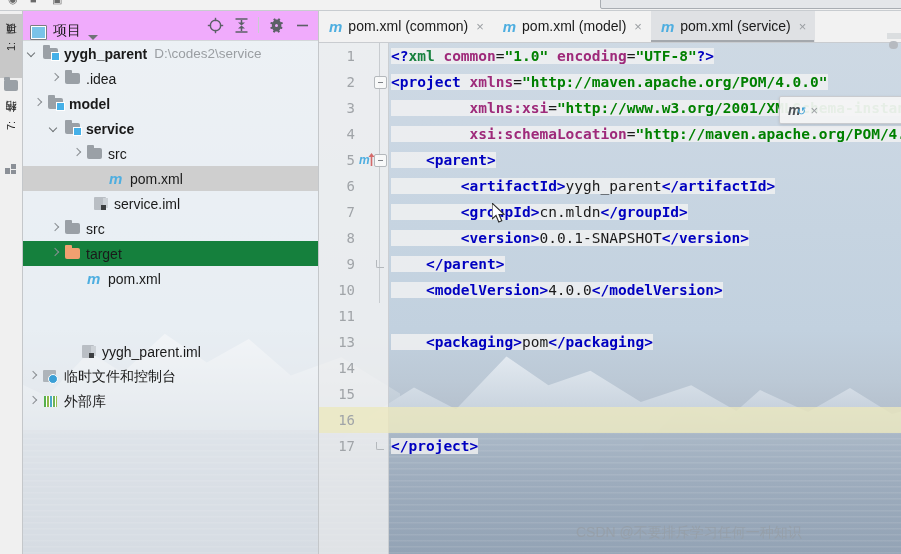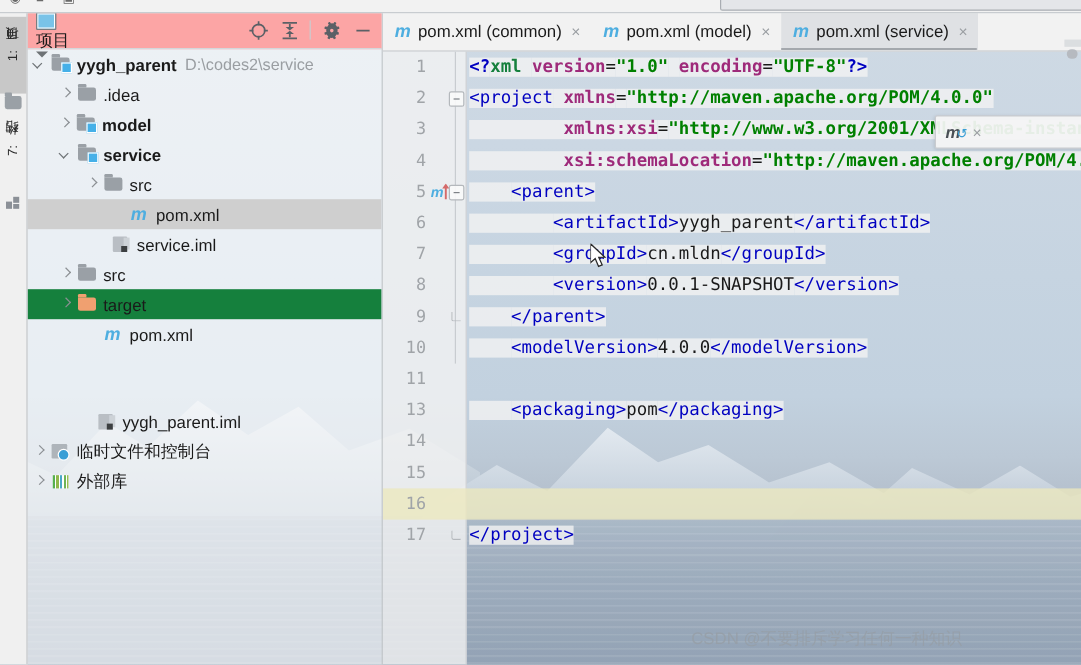--- a/index.html
+++ b/index.html
@@ -86,23 +86,23 @@
   .mod-mini{position:absolute;left:5px;top:154px;width:12px;height:10px;}
   .mod-mini i{position:absolute;background:#8b9097;display:block;}
 
   
   .proj-panel{
     position:absolute;left:22px;top:10px;width:296px;height:544px;z-index:4;
     background:rgba(255,255,255,.62);
     border-right:1px solid #c4c7ca;
   }
   .proj-header{
-    position:relative;height:30px;background:#fca5a5;
+    position:relative;height:30px;background:#f0abfc;
     border-bottom:1px solid #d4d7da;
-    display:flex;align-items:flex-start;padding-left:8px;flex-direction:column;
+    display:flex;align-items:flex-end;padding-left:8px;
   }
   .proj-ico{
     width:15px;height:13px;border:1px solid #7a7d80;background:#79c3e8;
     box-shadow:inset 0 0 0 1px #ffffff;margin-right:6px;border-radius:1px;flex:none;
   }
   .proj-title{font-size:14px;color:#1a1a1a;margin-right:7px;}
   .caret-dn{
     width:0;height:0;border-left:5px solid transparent;border-right:5px solid transparent;
     border-top:5px solid #6e7376;
   }
@@ -193,21 +193,21 @@
     content:"";width:7px;height:7px;background:none;
     border-left:1px solid #b4b8bc;border-bottom:1px solid #b4b8bc;border-radius:0 0 0 2px;
   }
   .fold-line{position:absolute;left:60px;top:0;width:1px;background:#c8ccd0;}
   .codetxt{
     position:absolute;left:72px;white-space:pre;
     font-family:"DejaVu Sans Mono","Liberation Mono",monospace;
     font-size:14.5px;letter-spacing:0px;
   }
   .codetxt span{background:rgba(243,243,243,.80);}
-  .tg{color:#0000c0;font-weight:normal;}
+  .tg{color:#0000c0;font-weight:bold;}
   .at{color:#9e2a7a;font-weight:bold;}
   .st{color:#008000;font-weight:bold;}
   .tx{color:#1a1a1a;}
   .pi{color:#0000c0;font-weight:bold;}
   .pi2{color:#15803d;font-weight:bold;}
 
   
   .mvn-pop{
     position:absolute;left:779px;top:96px;width:122px;height:26px;
     background:rgba(244,244,244,.94);border:1px solid rgba(190,193,197,.8);
@@ -320,21 +320,21 @@
           <span class="lbl b">yygh_parent</span>
           <span class="path">D:\codes2\service</span>
         </div>
         <div class="row" style="padding-left: 28px;">
           <span class="arrow right"></span>
           <span class="ico">
             <span class="fold"></span>
           </span>
           <span class="lbl">.idea</span>
         </div>
-        <div class="row" style="padding-left: 27px;">
+        <div class="row" style="padding-left: 11px;">
           <span class="arrow right"></span>
           <span class="ico">
             <span class="fold"></span>
             <span class="badge"></span>
           </span>
           <span class="lbl b">model</span>
         </div>
         <div class="row" style="padding-left: 28px;">
           <span class="arrow down"></span>
           <span class="ico">
@@ -426,21 +426,21 @@
           <span>pom.xml (service)</span>
           <span class="tclose">×</span>
         </div>
       </div>
     <div class="code-area">
       <div class="gutter"></div>
       <div class="fold-line" style="top:0;height:260px;"></div>
       <div class="code-lines" id="codelines">
           <div class="cl">
             <span class="ln">1</span>
-            <span class="codetxt"><span class="pi">&lt;?</span><span class="pi2">xml</span><span class="tx"> </span><span class="at">version</span><span class="tx">=</span><span class="st">"1.0"</span><span class="tx"> </span><span class="at">encoding</span><span class="tx">=</span><span class="st">"UTF-8"</span><span class="pi">?&gt;</span></span>
+            <span class="codetxt"><span class="pi">&lt;?</span><span class="pi2">xml</span><span class="tx"> </span><span class="at">common</span><span class="tx">=</span><span class="st">"1.0"</span><span class="tx"> </span><span class="at">encoding</span><span class="tx">=</span><span class="st">"UTF-8"</span><span class="pi">?&gt;</span></span>
           </div>
           <div class="cl">
             <span class="ln">2</span>
             <span class="fold-mark"></span>
             <span class="codetxt"><span class="tg">&lt;project</span><span class="tx"> </span><span class="at">xmlns</span><span class="tx">=</span><span class="st">"http://maven.apache.org/POM/4.0.0"</span></span>
           </div>
           <div class="cl">
             <span class="ln">3</span>
             <span class="codetxt"><span class="tx">         </span><span class="at">xmlns:xsi</span><span class="tx">=</span><span class="st">"http://www.w3.org/2001/XMLSchema-instance"</span></span>
           </div>

